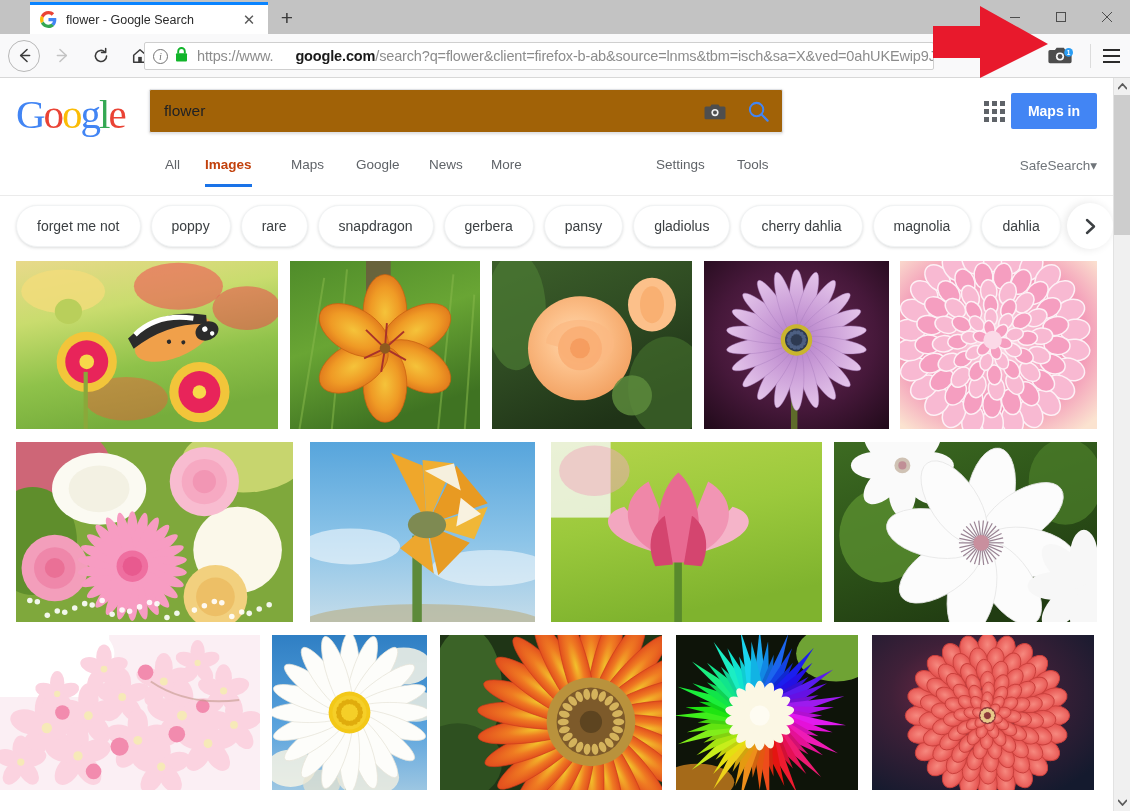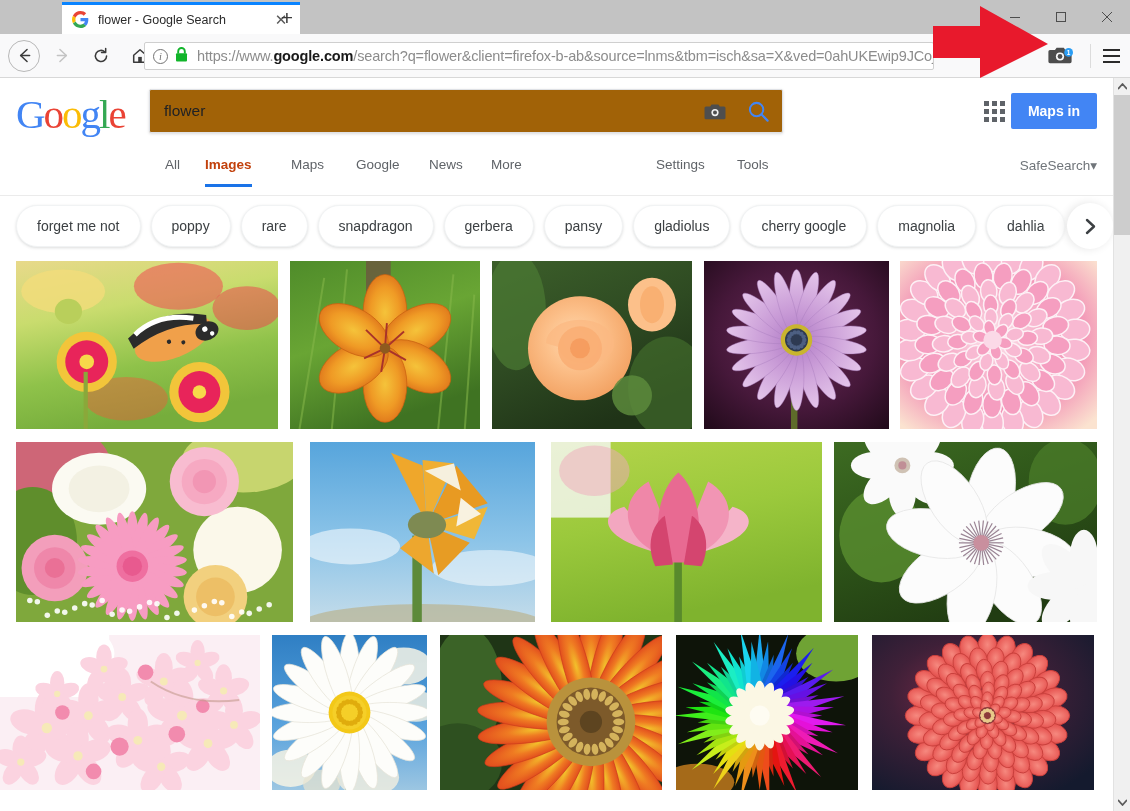--- a/index.html
+++ b/index.html
@@ -11,21 +11,21 @@
   #app { position: relative; width: 1130px; height: 811px; overflow: hidden; }
 
   
   .tabstrip {
     position: absolute; left: 0; top: 0; width: 1130px; height: 34px;
     background: #c3c3c3;
   }
   .tab {
     position: absolute; left: 30px; top: 2px; width: 238px; height: 32px;
     background: #fff; border-top: 3px solid #0a84ff;
-    display: flex; align-items: center; padding: 0 10px; margin-left: 32px;
+    display: flex; align-items: center; padding: 0 10px;
   }
   .tab-favicon {
     width: 17px; height: 17px; flex: 0 0 17px; position: relative;
     margin-right: 9px;
   }
   .tab-title {
     font-size: 12.5px; color: #2b2b2b; white-space: nowrap;
     overflow: hidden; text-overflow: ellipsis; flex: 1 1 auto;
   }
   .tab-close {
@@ -70,21 +70,21 @@
     width: 15px; height: 15px; flex: 0 0 15px; border: 1.3px solid #737373;
     border-radius: 50%; color: #737373; font-size: 10.5px; line-height: 13px;
     text-align: center; font-family: "Liberation Serif", serif; font-style: italic;
     margin-right: 7px;
   }
   .lock-icon { flex: 0 0 13px; margin-right: 9px; }
   .url-text {
     font-size: 14.5px; color: #8c8c8c; white-space: nowrap;
     font-family: "Liberation Sans", sans-serif; letter-spacing: -0.15px;
   }
-  .url-text b { color: #1a1a1a; font-weight: 600; }
+  .url-text b { color: #1a1a1a; font-weight: 600; margin-left: 22px; }
 
   .cam-ext {
     position: absolute; right: 56px; top: 44px; width: 26px; height: 24px;
     cursor: pointer;
   }
   .hamburger {
     position: absolute; right: 10px; top: 44px; width: 30px; height: 24px;
     display: flex; flex-direction: column; justify-content: center;
     align-items: center; gap: 4px; cursor: pointer;
     border-left: 1px solid #dcdcdc; padding-left: 12px;
@@ -353,21 +353,21 @@
 
     <div class="chips">
       <div class="chiprow" id="chiprow">
           <div class="chip">forget me not</div>
           <div class="chip">poppy</div>
           <div class="chip">rare</div>
           <div class="chip">snapdragon</div>
           <div class="chip">gerbera</div>
           <div class="chip">pansy</div>
           <div class="chip">gladiolus</div>
-          <div class="chip">cherry google</div>
+          <div class="chip">cherry dahlia</div>
           <div class="chip">magnolia</div>
           <div class="chip">dahlia</div>
           <div class="chip">hydrangea</div>
         </div>
       <div class="chips-fade"></div>
       <div class="chip-next">
         <svg width="15" height="17" viewBox="0 0 15 17">
             <path d="M4 2 L11 8.5 L4 15" stroke="#3c4043" stroke-width="2.4" fill="none" stroke-linecap="round" stroke-linejoin="round"></path>
           </svg>
       </div>

